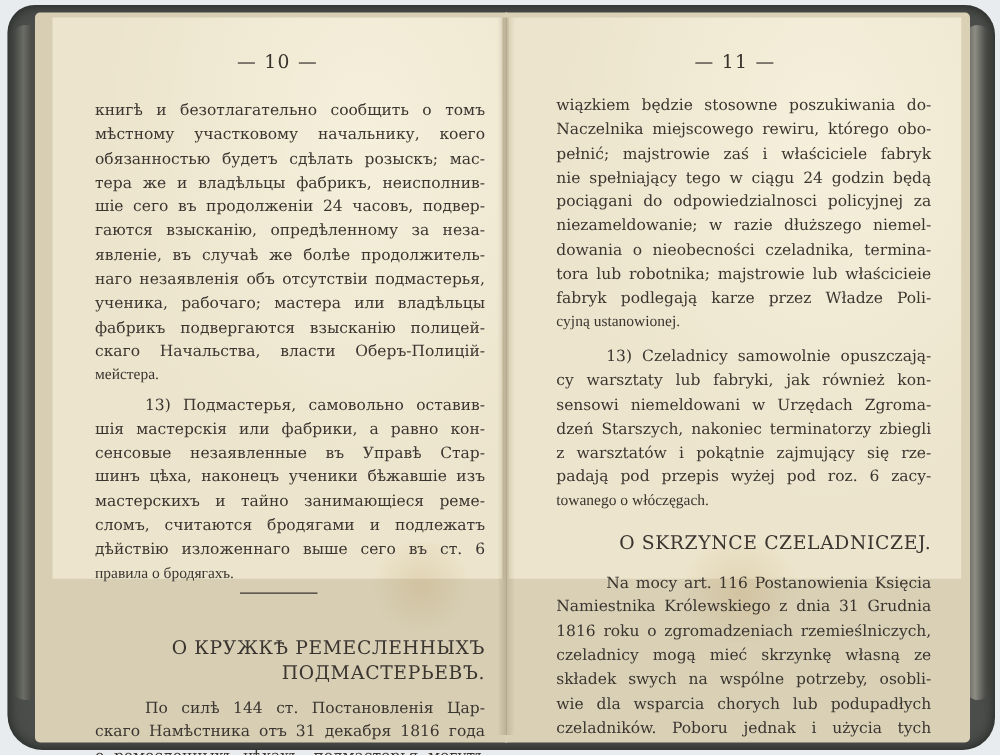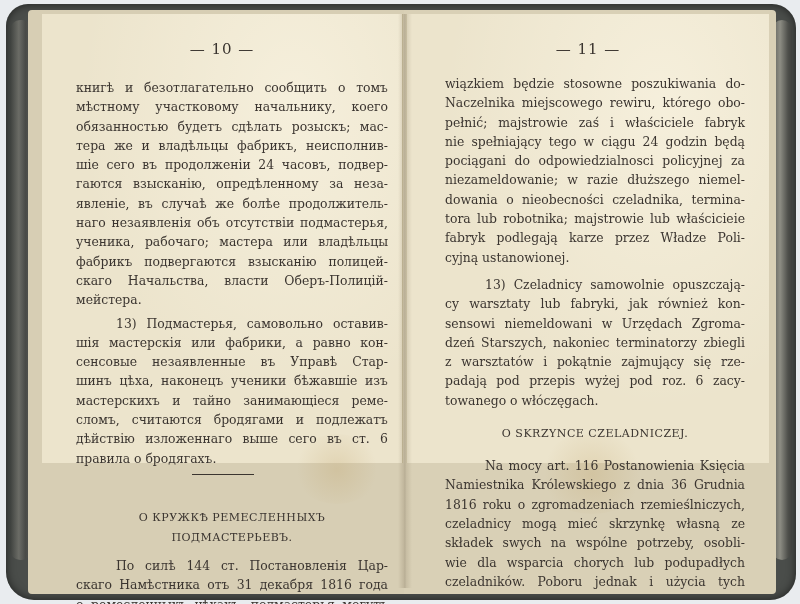--- a/index.html
+++ b/index.html
@@ -53,25 +53,25 @@
     text-align: center; font-size: 15px; letter-spacing: 1px; color: #3a342f;
   }
   .text-block {
     position: absolute;
     font-size: 12.4px; line-height: 19.3px;
     text-align: justify;
   }
   .left .text-block { left: 34px; width: 312px; top: 64px; }
   .right .text-block { left: 38px; width: 300px; top: 60px; }
   .line { display: block; white-space: nowrap; text-align: justify; text-align-last: justify; height: 19.3px; }
-  .line.last { text-align-last: left; }
+  .line.last { text-align-last: left; font-family: Liberation Serif, serif; }
   .line.indent { padding-left: 40px; }
   .rule-wrap { height: 30px; position: relative; }
   .rule { position: absolute; left: 116px; top: 6px; width: 62px; height: 1px; background: #3b3530; }
-  .heading { display: block; text-align: center; font-size: 11px; letter-spacing: 0.5px; line-height: 20px; }
+  .heading { display: block; text-align: right; font-size: 15px; letter-spacing: 0.5px; line-height: 20px; }
   .stain {
     position: absolute; border-radius: 50%;
     background: radial-gradient(circle, rgba(190,160,100,0.25), rgba(190,160,100,0) 70%);
     pointer-events: none;
   }
 </style>
 </head>
 <body>
 
 <div class="cover"></div>
@@ -147,21 +147,21 @@
       <span class="line">dzeń Starszych, nakoniec terminatorzy zbiegli</span>
       <span class="line">z warsztatów i pokątnie zajmujący się rze-</span>
       <span class="line">padają pod przepis wyżej pod roz. 6 zacy-</span>
       <span class="line last">towanego o włóczęgach.</span>
     </div>
     <div style="margin-top:14px;">
       <span class="heading">O SKRZYNCE CZELADNICZEJ.</span>
     </div>
     <div style="margin-top:12px;">
       <span class="line indent">Na mocy art. 116 Postanowienia Księcia</span>
-      <span class="line">Namiestnika Królewskiego z dnia 36 Grudnia</span>
+      <span class="line">Namiestnika Królewskiego z dnia 31 Grudnia</span>
       <span class="line">1816 roku o zgromadzeniach rzemieślniczych,</span>
       <span class="line">czeladnicy mogą mieć skrzynkę własną ze</span>
       <span class="line">składek swych na wspólne potrzeby, osobli-</span>
       <span class="line">wie dla wsparcia chorych lub podupadłych</span>
       <span class="line">czeladników. Poboru jednak i użycia tych</span>
 
     </div>
   </div>
 </div>
 

